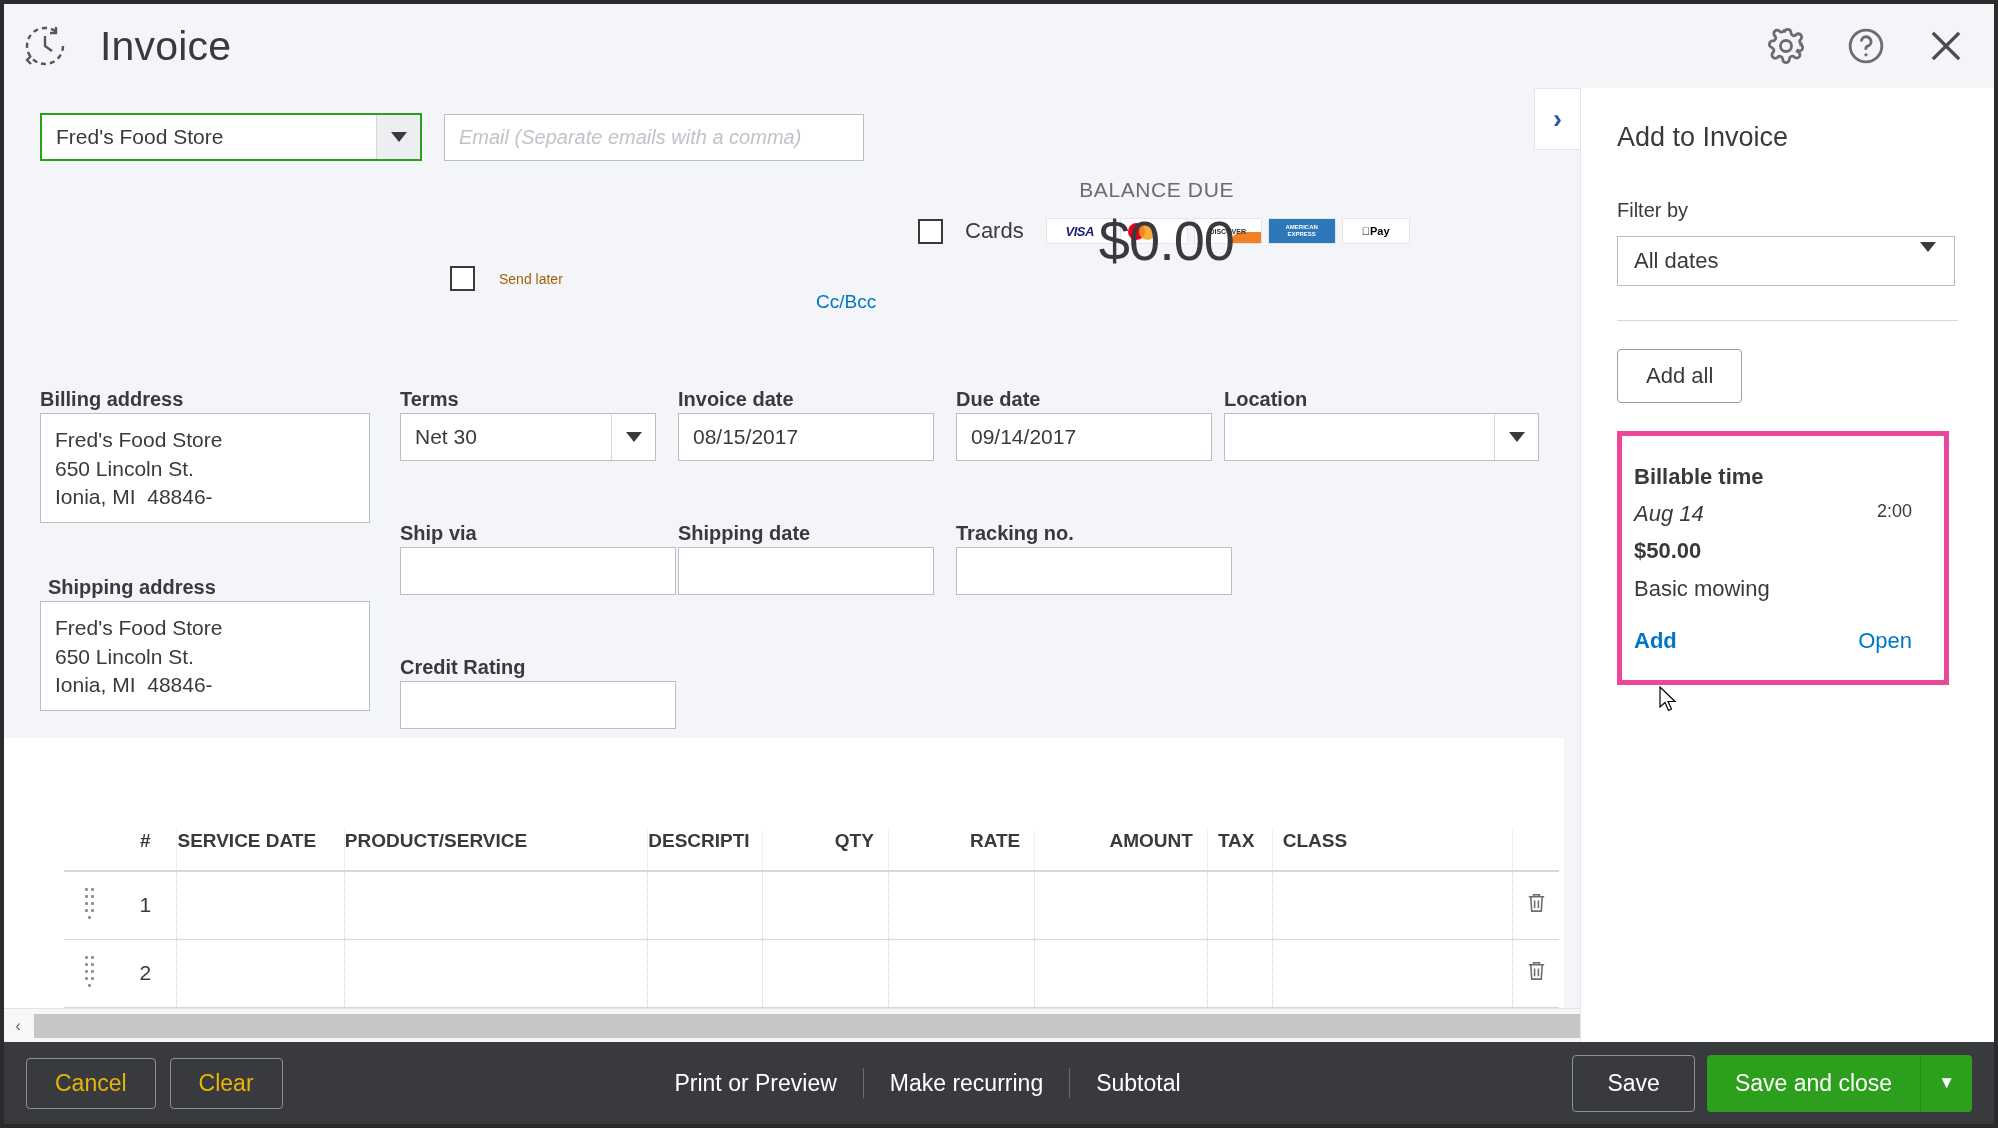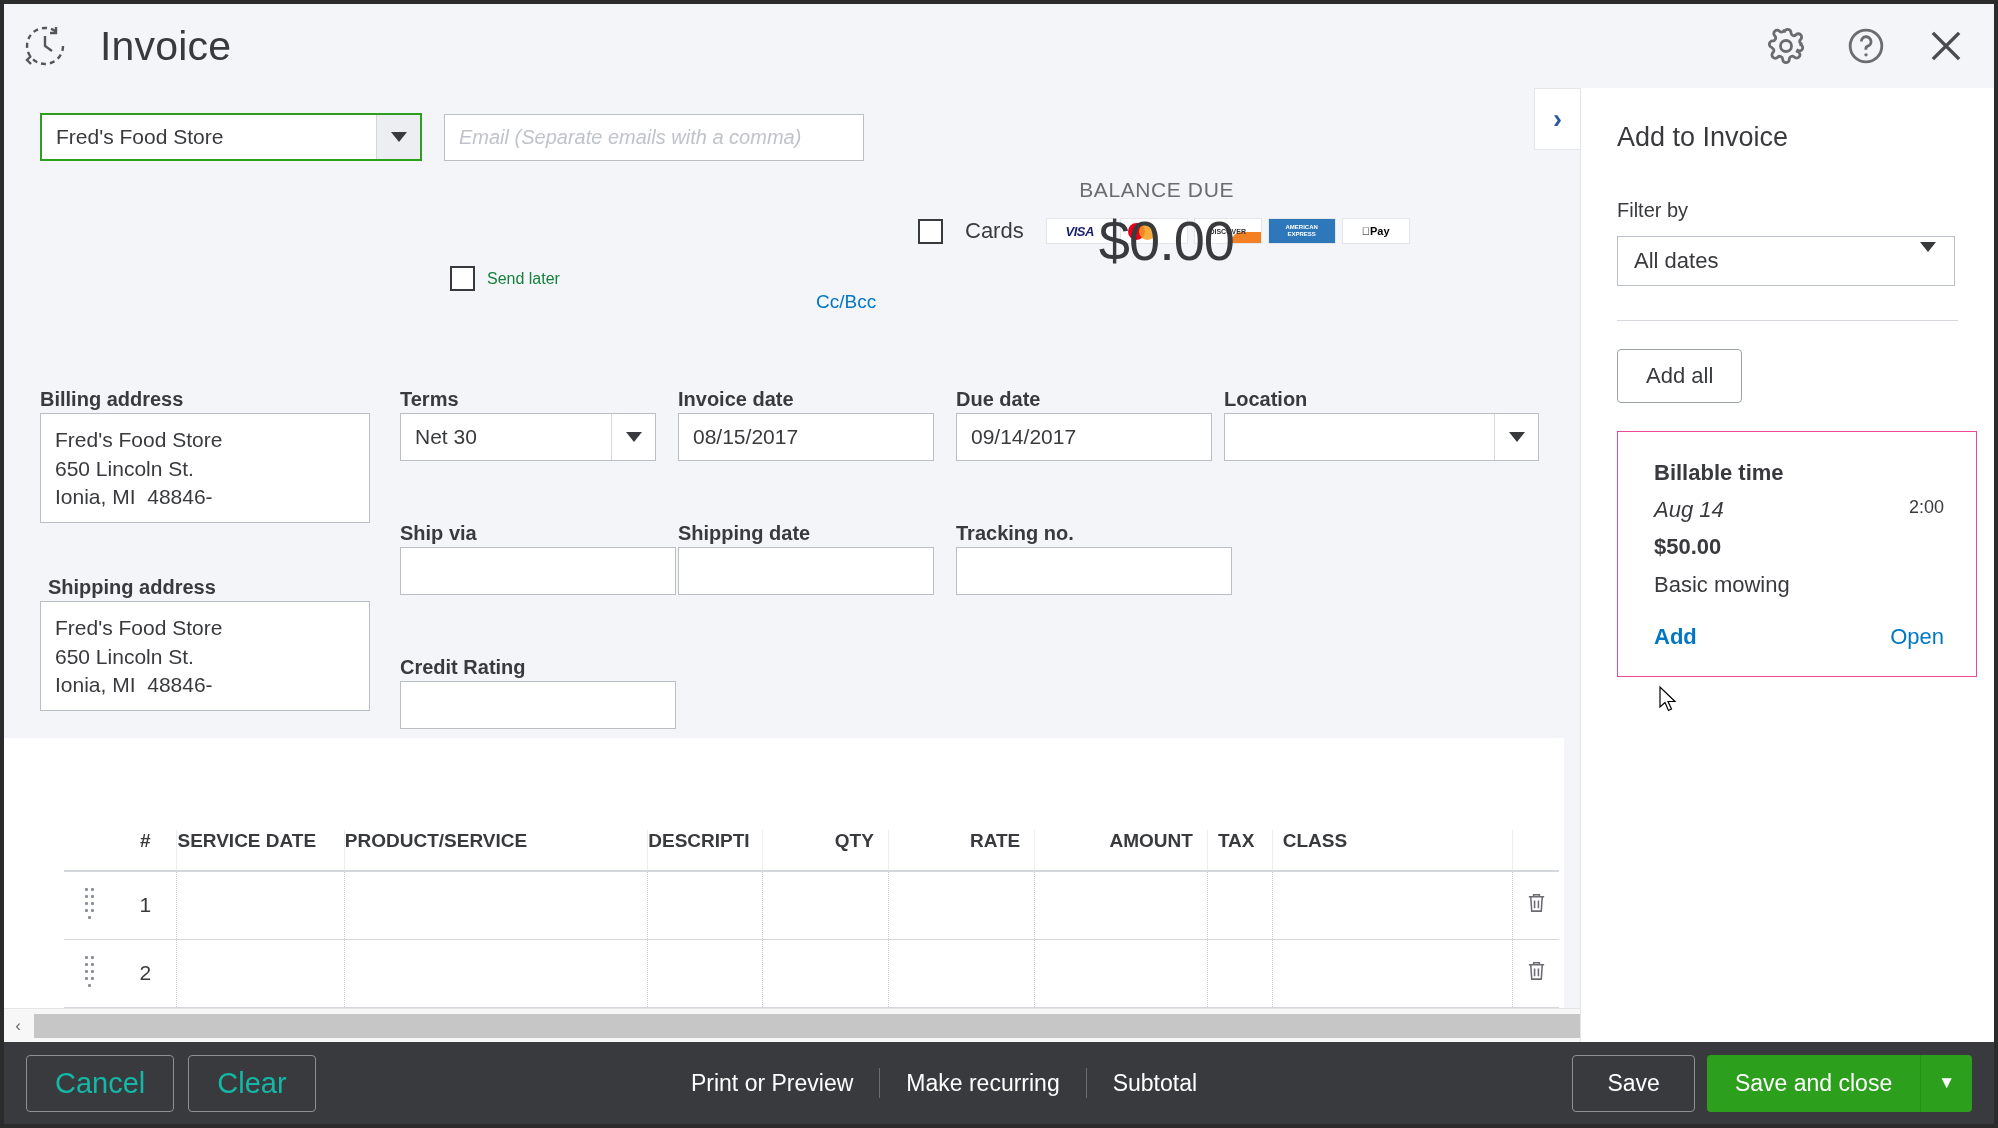--- a/index.html
+++ b/index.html
@@ -65,21 +65,21 @@
     position: absolute; left: 440px; top: 26px; width: 420px; height: 47px;
     border: 1px solid #babec5; background: #fff;
     font-family: "Liberation Sans", sans-serif;
     font-size: 20px; font-style: italic; color: #b7bac0;
     padding-left: 14px;
   }
   .email-input::placeholder { color: #c0c3c9; font-style: italic; }
 
   .sendlater { position: absolute; left: 446px; top: 178px; display: flex; align-items: center; }
   .cbox { width: 25px; height: 25px; border: 2px solid #393a3d; background: #fff; }
-  .sendlater .lbl { margin-left: 12px; font-size: 16px; color: #15803d; }
+  .sendlater .lbl { margin-left: 24px; font-size: 14px; color: #a16207; }
 
   .ccbcc {
     position: absolute; left: 812px; top: 203px;
     font-size: 19px; color: #0077c5; cursor: pointer;
   }
 
   .onlinepay { position: absolute; left: 914px; top: 98px; }
   .onlinepay .row1 { display: flex; align-items: baseline; }
   .op-label { font-size: 20px; font-weight: bold; color: #393a3d; }
   .op-link { font-size: 22px; color: #0077c5; margin-left: 16px; cursor: pointer; }
@@ -196,22 +196,22 @@
   }
   .ddown .val { flex: 1; padding-left: 16px; font-size: 22px; color: #393a3d; }
   .ddown .caret { padding-right: 18px; }
   .divider { margin: 34px 36px 0 36px; height: 1px; background: #d4d7dc; }
   .addall {
     margin: 28px 0 0 36px; border: 1px solid #9aa0a8; border-radius: 4px;
     background: #fff; font-family: "Liberation Sans", sans-serif;
     font-size: 22px; color: #393a3d; padding: 13px 28px; cursor: pointer;
   }
   .card {
-    margin: 28px 17px 0 36px; border: 1px solid #ec4899; background: #fff;
-    padding: 28px 32px 26px 36px;
+    margin: 28px 45px 0 36px; border: 5px solid #ec4899; background: #fff;
+    padding: 28px 32px 26px 12px;
   }
   .card .ct { font-size: 22px; font-weight: bold; color: #393a3d; }
   .card .crow { display: flex; justify-content: space-between; margin-top: 11px; }
   .card .cdate { font-size: 22px; font-style: italic; color: #393a3d; }
   .card .cdur { font-size: 18px; color: #393a3d; }
   .card .camt { font-size: 22px; font-weight: bold; color: #393a3d; margin-top: 11px; }
   .card .cdesc { font-size: 22px; color: #393a3d; margin-top: 12px; }
   .card .clinks { display: flex; justify-content: space-between; margin-top: 26px; }
   .card .add { font-size: 22px; font-weight: bold; color: #0077c5; cursor: pointer; }
   .card .open { font-size: 22px; color: #0077c5; cursor: pointer; }
@@ -225,21 +225,21 @@
   }
 
   
   .footer {
     position: absolute; left: 0; right: 0; bottom: 0; height: 82px;
     background: #393a3d; display: flex; align-items: center;
   }
   .fbtn {
     border: 1px solid #8d9096; background: transparent; border-radius: 4px;
     font-family: "Liberation Sans", sans-serif;
-    font-size: 29px; color: #14b8a6; padding: 11px 28px; cursor: pointer;
+    font-size: 23px; color: #eab308; padding: 11px 28px; cursor: pointer;
   }
   .fbtn.first { margin-left: 22px; }
   .fbtn.second { margin-left: 14px; }
   .fspacer { flex: 1; }
   .flink {
     font-size: 23px; color: #fff; padding: 0 26px; cursor: pointer;
     border-right: 1px solid #6b6c72; line-height: 30px;
   }
   .flink.last { border-right: none; }
   .save-btn {

